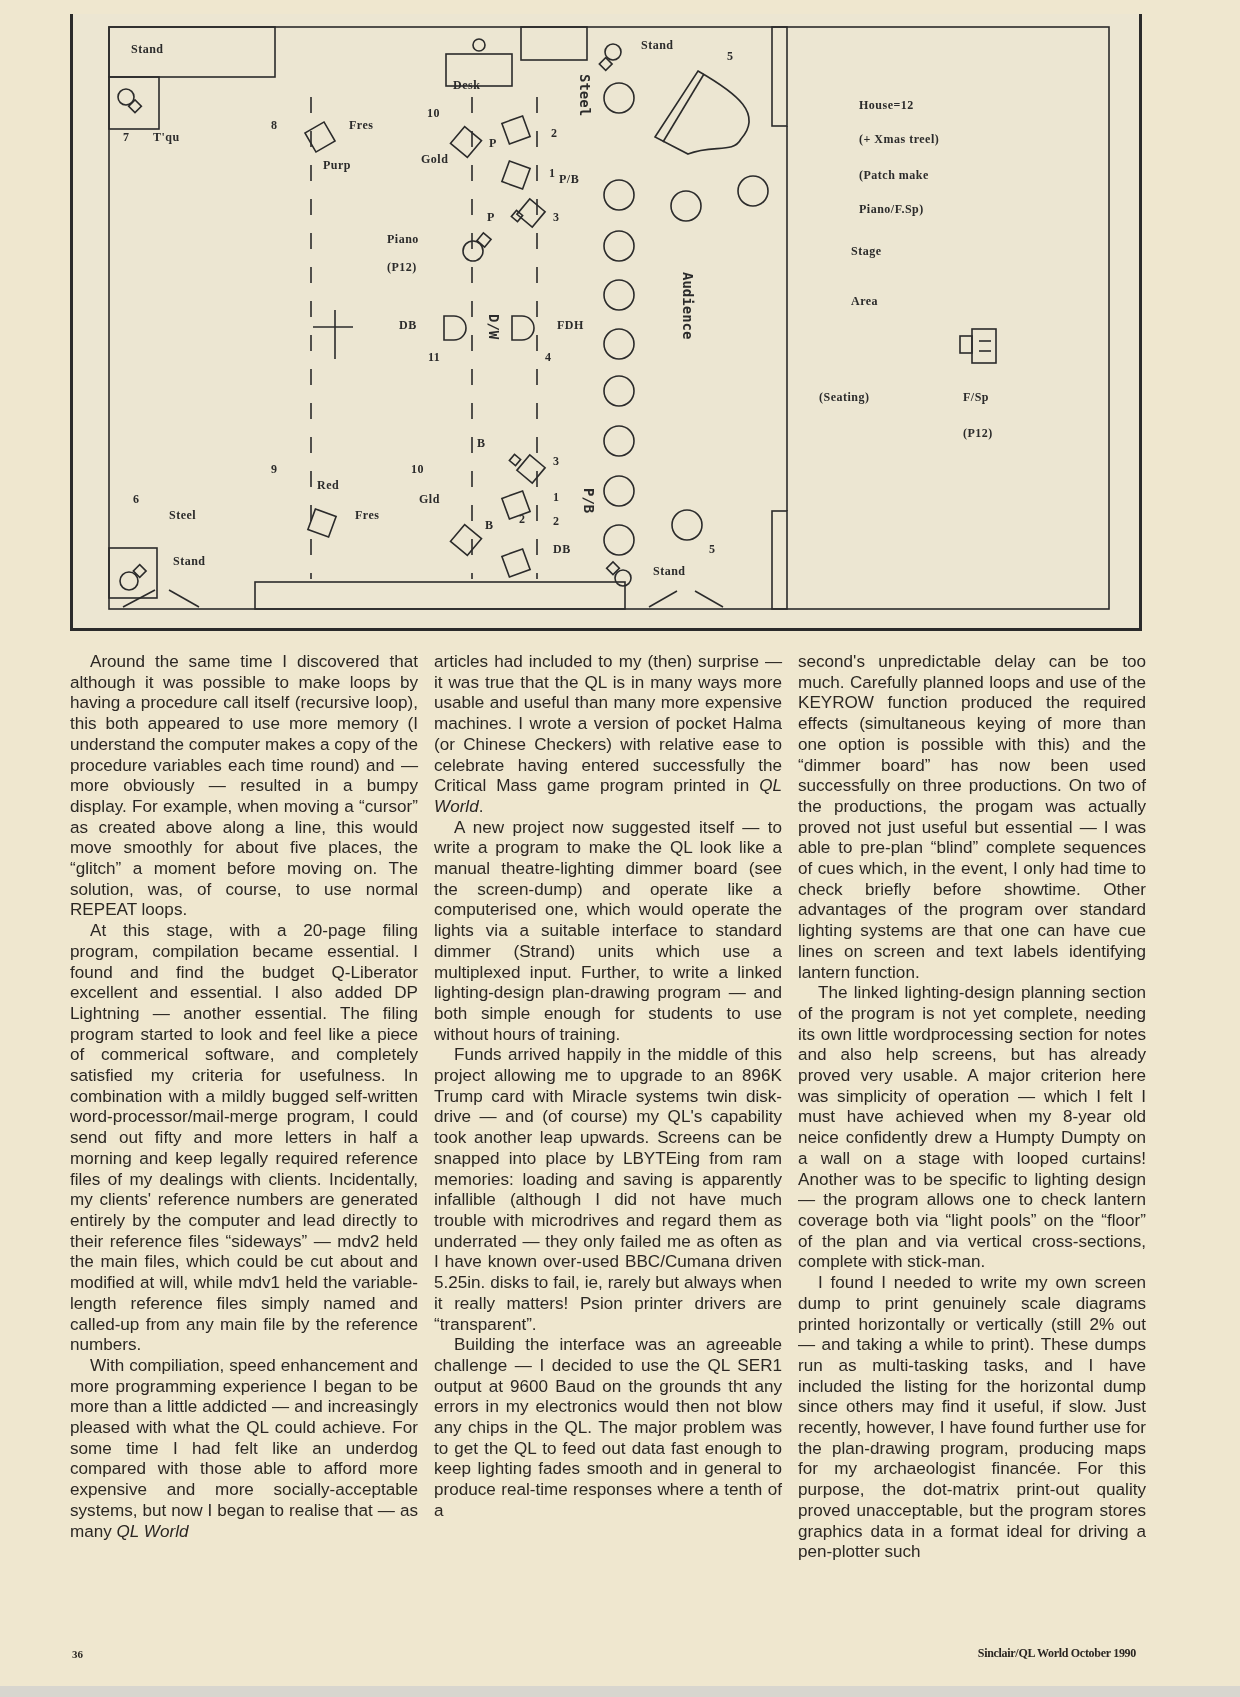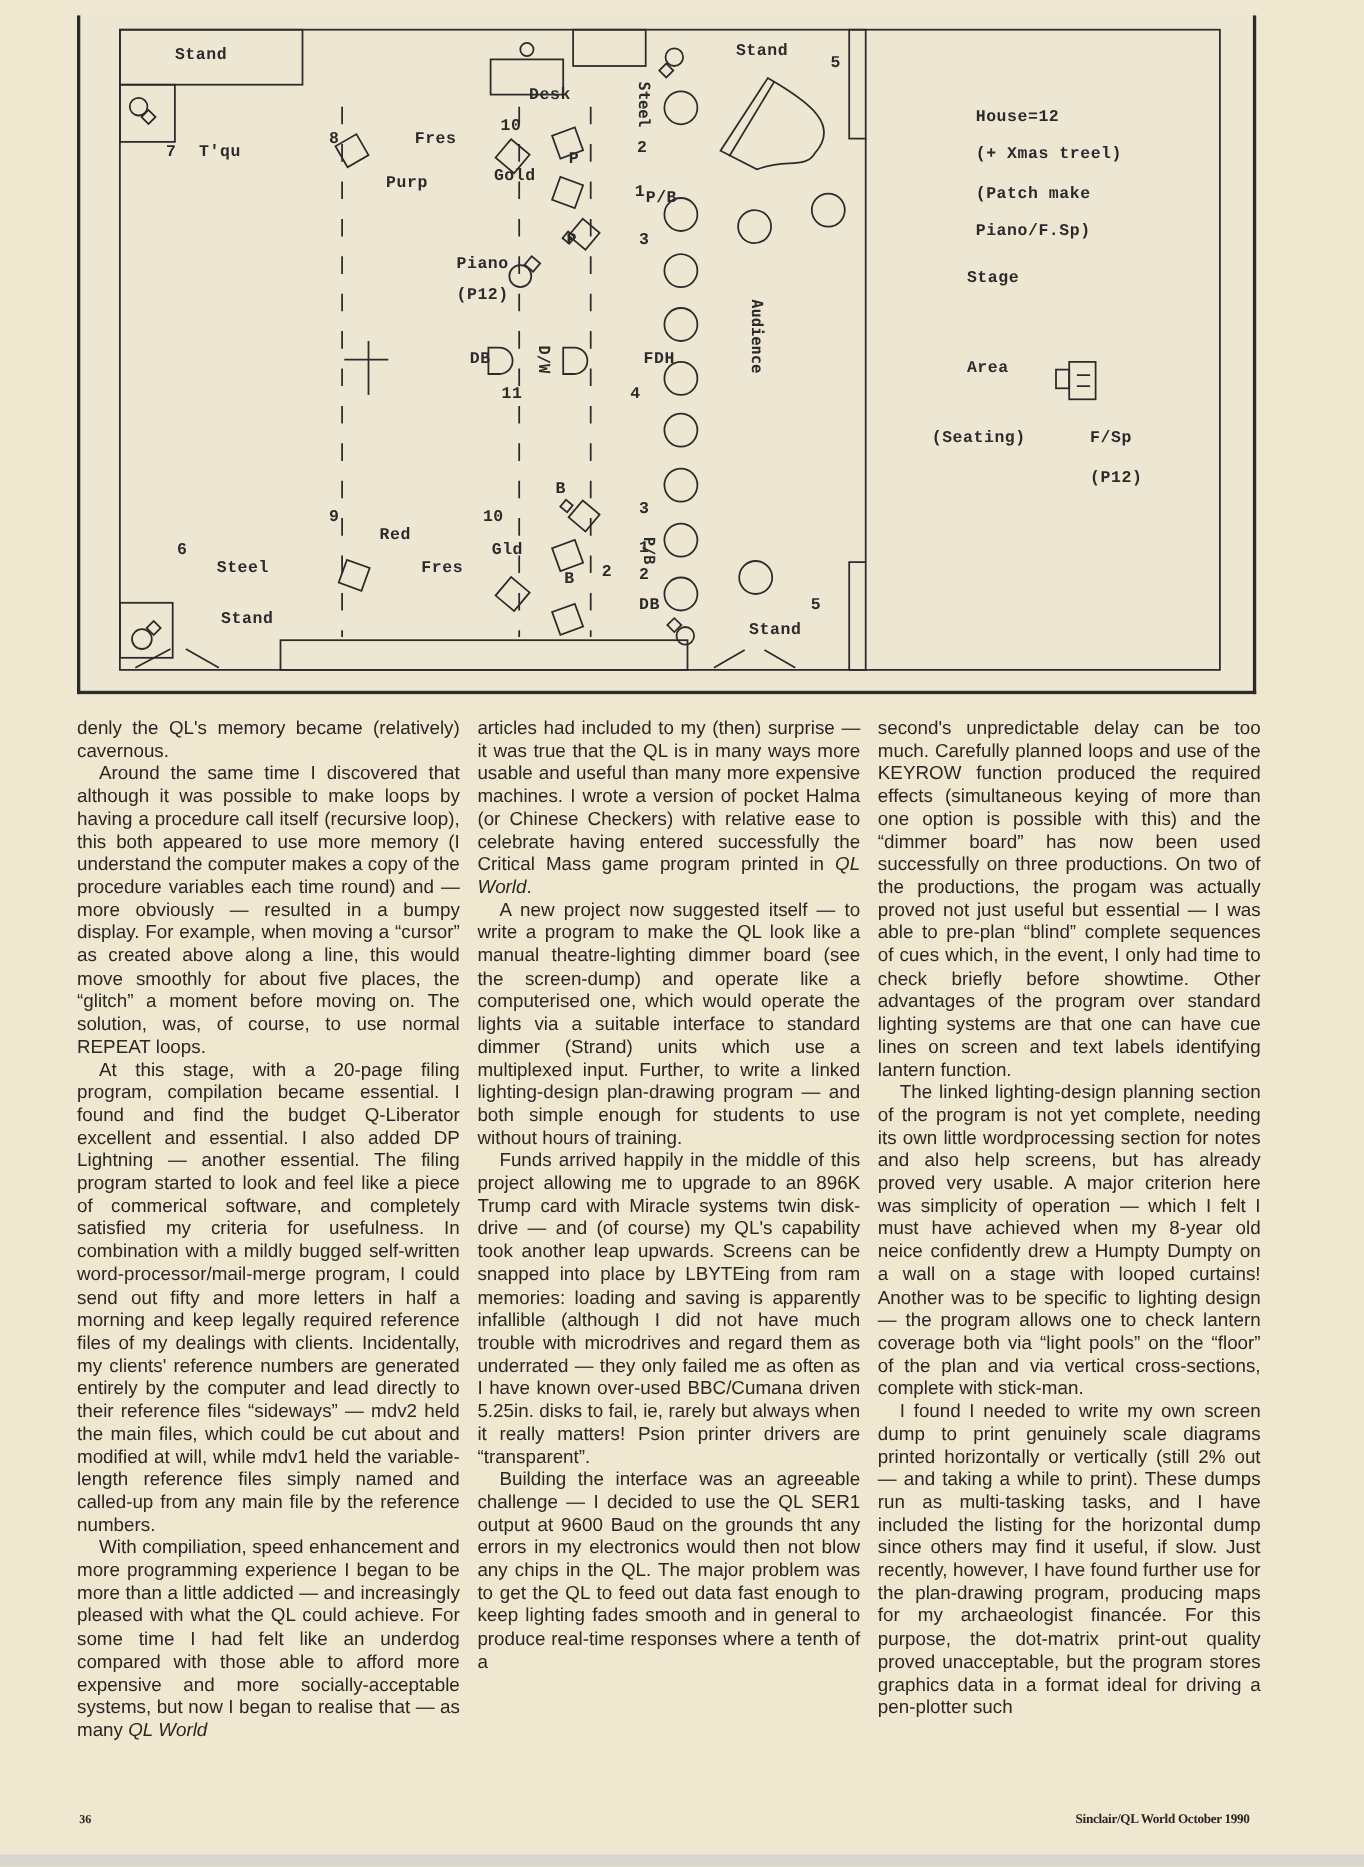--- a/index.html
+++ b/index.html
@@ -1,20 +1,20 @@
 <!DOCTYPE html>
 <html><head>
 <meta charset="utf-8">
 <style>
   html,body{margin:0;padding:0;}
   body{width:1240px;height:1697px;background:#efe7cf;position:relative;overflow:hidden;font-family:"Liberation Sans",sans-serif;color:#2a2622;}
   .page{position:absolute;left:0;top:0;width:1240px;height:1697px;}
   .figure{position:absolute;left:70px;top:14px;width:1066px;height:614px;background:#ece6d2;border:3px solid #2b2b2b;border-top:none;}
   .figure svg{position:absolute;left:0;top:0;}
-  .dlabel{position:absolute;font-family:Liberation Mono, monospace;font-weight:bold;font-size:15px;color:#2b2b2b;white-space:nowrap;letter-spacing:0.5px;margin-left:28px;}
+  .dlabel{position:absolute;font-family:Liberation Serif, serif;font-weight:bold;font-size:12px;color:#2b2b2b;white-space:nowrap;letter-spacing:0.5px;}
   .vlabel{position:absolute;font-family:"DejaVu Sans Mono",monospace;font-weight:bold;font-size:14px;color:#2b2b2b;white-space:nowrap;transform:rotate(90deg);transform-origin:left top;}
   .col{position:absolute;top:652px;width:348px;font-size:17.1px;line-height:20.7px;text-align:justify;color:#2b2723;}
   .col p{margin:0;text-indent:0;}
   .col p.ind{text-indent:20px;}
   .col h2{font-size:24px;font-weight:bold;text-align:center;margin:28px 0 26px 0;line-height:28px;color:#2b2723;}
   .c1{left:70px;}
   .c2{left:434px;}
   .c3{left:798px;}
   .footer-page{position:absolute;left:72px;top:1648px;font-family:"Liberation Serif",serif;font-weight:bold;font-size:11px;}
   .footer-mag{position:absolute;right:104px;top:1646px;font-family:"Liberation Serif",serif;font-weight:bold;font-size:12px;letter-spacing:-0.3px;}
@@ -150,28 +150,27 @@
     <span class="dlabel" style="left:480px;top:500px">2</span>
     <span class="dlabel" style="left:480px;top:528px">DB</span>
     <span class="dlabel" style="left:100px;top:540px">Stand</span>
     <span class="dlabel" style="left:580px;top:550px">Stand</span>
     <span class="dlabel" style="left:636px;top:528px">5</span>
     <span class="dlabel" style="left:786px;top:84px">House=12</span>
     <span class="dlabel" style="left:786px;top:118px">(+ Xmas treel)</span>
     <span class="dlabel" style="left:786px;top:154px">(Patch make</span>
     <span class="dlabel" style="left:786px;top:188px">Piano/F.Sp)</span>
     <span class="dlabel" style="left:778px;top:230px">Stage</span>
-    <span class="dlabel" style="left:778px;top:312px">Area</span>
+    <span class="dlabel" style="left:778px;top:280px">Area</span>
     <span class="dlabel" style="left:746px;top:376px">(Seating)</span>
     <span class="dlabel" style="left:890px;top:376px">F/Sp</span>
     <span class="dlabel" style="left:890px;top:412px">(P12)</span>
   </div>
 
   <div class="col c1">
-    <p>denly the QL's memory became (relatively) cavernous.</p>
     <p class="ind">Around the same time I discovered that although it was possible to make loops by having a procedure call itself (recursive loop), this both appeared to use more memory (I understand the computer makes a copy of the procedure variables each time round) and — more obviously — resulted in a bumpy display. For example, when moving a “cursor” as created above along a line, this would move smoothly for about five places, the “glitch” a moment before moving on. The solution, was, of course, to use normal REPEAT loops.</p>
     <p class="ind">At this stage, with a 20-page filing program, compilation became essential. I found and find the budget Q-Liberator excellent and essential. I also added DP Lightning — another essential. The filing program started to look and feel like a piece of commerical software, and completely satisfied my criteria for usefulness. In combination with a mildly bugged self-written word-processor/mail-merge program, I could send out fifty and more letters in half a morning and keep legally required reference files of my dealings with clients. Incidentally, my clients' reference numbers are generated entirely by the computer and lead directly to their reference files “sideways” — mdv2 held the main files, which could be cut about and modified at will, while mdv1 held the variable-length reference files simply named and called-up from any main file by the reference numbers.</p>
     <p class="ind"><span>With compiliation, speed enhancement and more programming experience I began to be more than a little addicted — and increasingly pleased with what the QL could achieve. For some time I had felt like an underdog compared with those able to afford more expensive and more socially-acceptable systems, but now I began to realise that — as many</span> <i>QL World</i></p>
   </div>
 
   <div class="col c2">
     <p><span>articles had included to my (then) surprise — it was true that the QL is in many ways more usable and useful than many more expensive machines. I wrote a version of pocket Halma (or Chinese Checkers) with relative ease to celebrate having entered successfully the Critical Mass game program printed in</span> <i>QL World</i><span>.</span></p>
     <p class="ind">A new project now suggested itself — to write a program to make the QL look like a manual theatre-lighting dimmer board (see the screen-dump) and operate like a computerised one, which would operate the lights via a suitable interface to standard dimmer (Strand) units which use a multiplexed input. Further, to write a linked lighting-design plan-drawing program — and both simple enough for students to use without hours of training.</p>
     <p class="ind">Funds arrived happily in the middle of this project allowing me to upgrade to an 896K Trump card with Miracle systems twin disk-drive — and (of course) my QL's capability took another leap upwards. Screens can be snapped into place by LBYTEing from ram memories: loading and saving is apparently infallible (although I did not have much trouble with microdrives and regard them as underrated — they only failed me as often as I have known over-used BBC/Cumana driven 5.25in. disks to fail, ie, rarely but always when it really matters! Psion printer drivers are “transparent”.</p>
     <p class="ind">Building the interface was an agreeable challenge — I decided to use the QL SER1 output at 9600 Baud on the grounds tht any errors in my electronics would then not blow any chips in the QL. The major problem was to get the QL to feed out data fast enough to keep lighting fades smooth and in general to produce real-time responses where a tenth of a</p>

